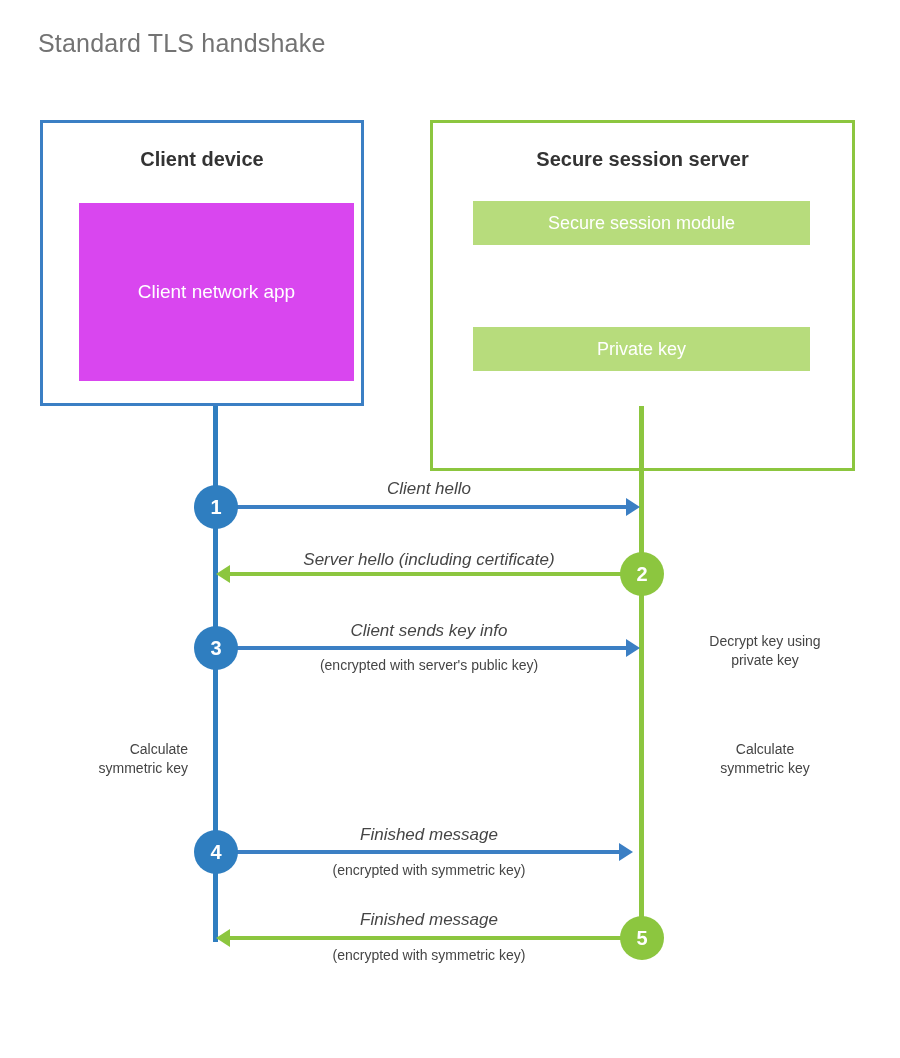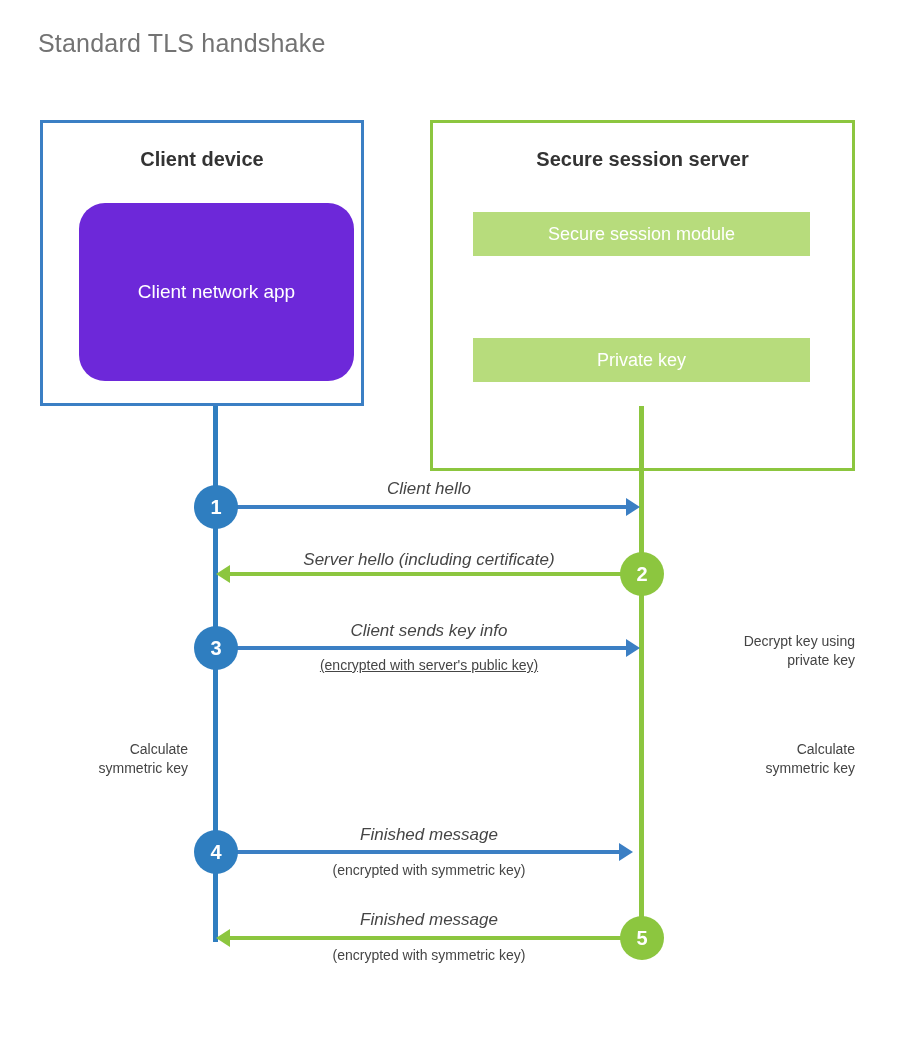--- a/index.html
+++ b/index.html
@@ -56,46 +56,44 @@
     font-weight: bold;
     color: #333333;
   }
 
   #client-app-block {
     position: absolute;
     left: 36px;
     top: 80px;
     width: 275px;
     height: 178px;
-    background: #6d28d9;
+    background: #d946ef;
     color: #ffffff;
     font-size: 19px;
     display: flex;
     align-items: center;
     justify-content: center;
     text-align: center;
     line-height: 1.35;
     padding: 0 10px;
     box-sizing: border-box;
-    border-radius: 26px;
   }
 
   .server-bar {
     position: absolute;
     left: 40px;
     width: 337px;
     height: 44px;
     background: #b7dc7c;
     color: #ffffff;
     font-size: 18px;
     display: flex;
     align-items: center;
     justify-content: center;
     text-align: center;
-    margin-top: 11px;
   }
   #server-bar-0 { top: 78px; }
   #server-bar-1 { top: 141px; }
   #server-bar-2 { top: 204px; }
 
   
   .lifeline {
     position: absolute;
     width: 5px;
   }
@@ -165,21 +163,21 @@
 
   
   .side-note {
     position: absolute;
     color: #444444;
     font-size: 14px;
     line-height: 1.35;
     white-space: pre-line;
   }
   .side-note.right-align { text-align: right; }
-  .side-note.left-align { text-align: right; }
+  .side-note.left-align { text-align: center; }
 </style>
 </head>
 <body>
 
 <div id="page-title">Standard TLS handshake</div>
 
 <div class="party-box" id="client-box">
   <div class="party-title">Client device</div>
   <div id="client-app-block">Client network
 app</div>
@@ -200,21 +198,21 @@
 <div class="step-circle blue" style="left:194px; top:485px;">1</div>
 
 <div class="msg-label" style="left:216px; top:550px; width:426px;">Server hello (including certificate)</div>
 <div class="msg-line green" style="left:230px; top:572px; width:412px;"></div>
 <div class="arrow-head left green" style="left:216px; top:565px;"></div>
 <div class="step-circle green" style="left:620px; top:552px;">2</div>
 
 <div class="msg-label" style="left:216px; top:621px; width:426px;">Client sends key info</div>
 <div class="msg-line blue" style="left:216px; top:646px; width:412px;"></div>
 <div class="arrow-head right blue" style="left:626px; top:639px;"></div>
-<div class="msg-sub" style="left:216px; top:657px; width:426px;text-decoration:underline;">(encrypted with server's public key)</div>
+<div class="msg-sub" style="left:216px; top:657px; width:426px;">(encrypted with server's public key)</div>
 <div class="step-circle blue" style="left:194px; top:626px;">3</div>
 <div class="side-note left-align" style="left:675px; top:632px; width:180px;">Decrypt key using
 private key</div>
 
 <div class="side-note right-align" style="left:48px; top:740px; width:140px;">Calculate
 symmetric key</div>
 <div class="side-note left-align" style="left:675px; top:740px; width:180px;">Calculate
 symmetric key</div>
 
 <div class="msg-label" style="left:216px; top:825px; width:426px;">Finished message</div>

